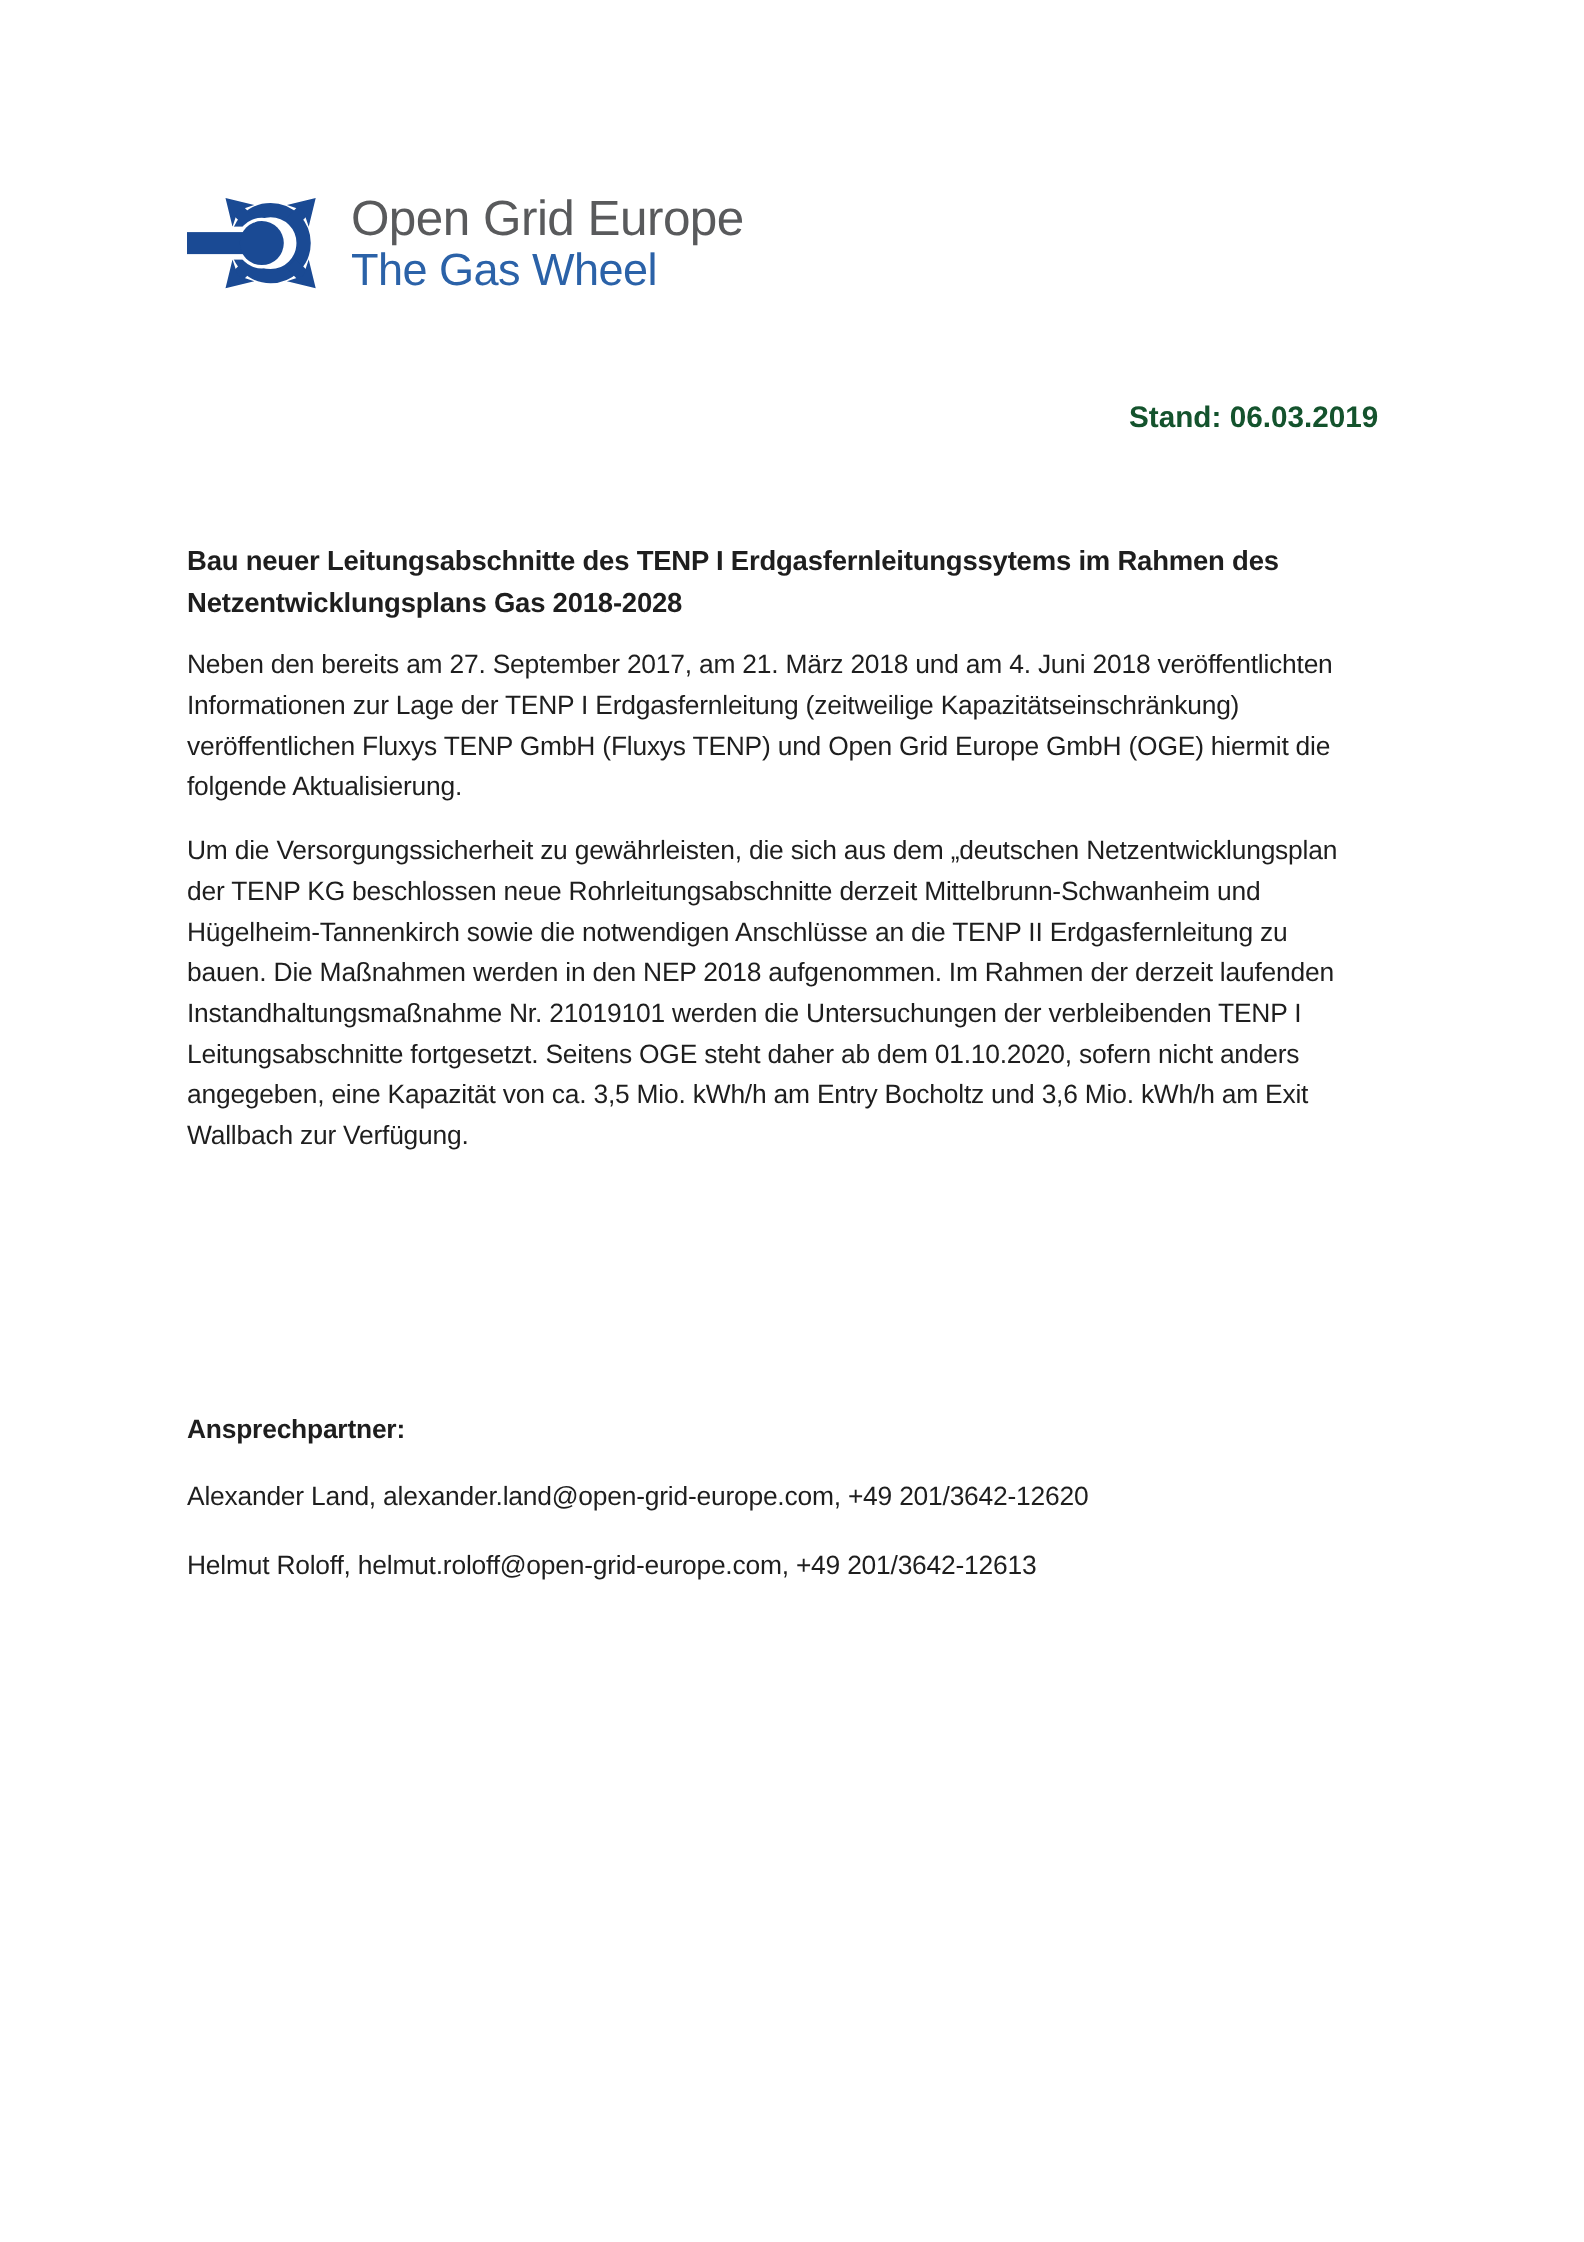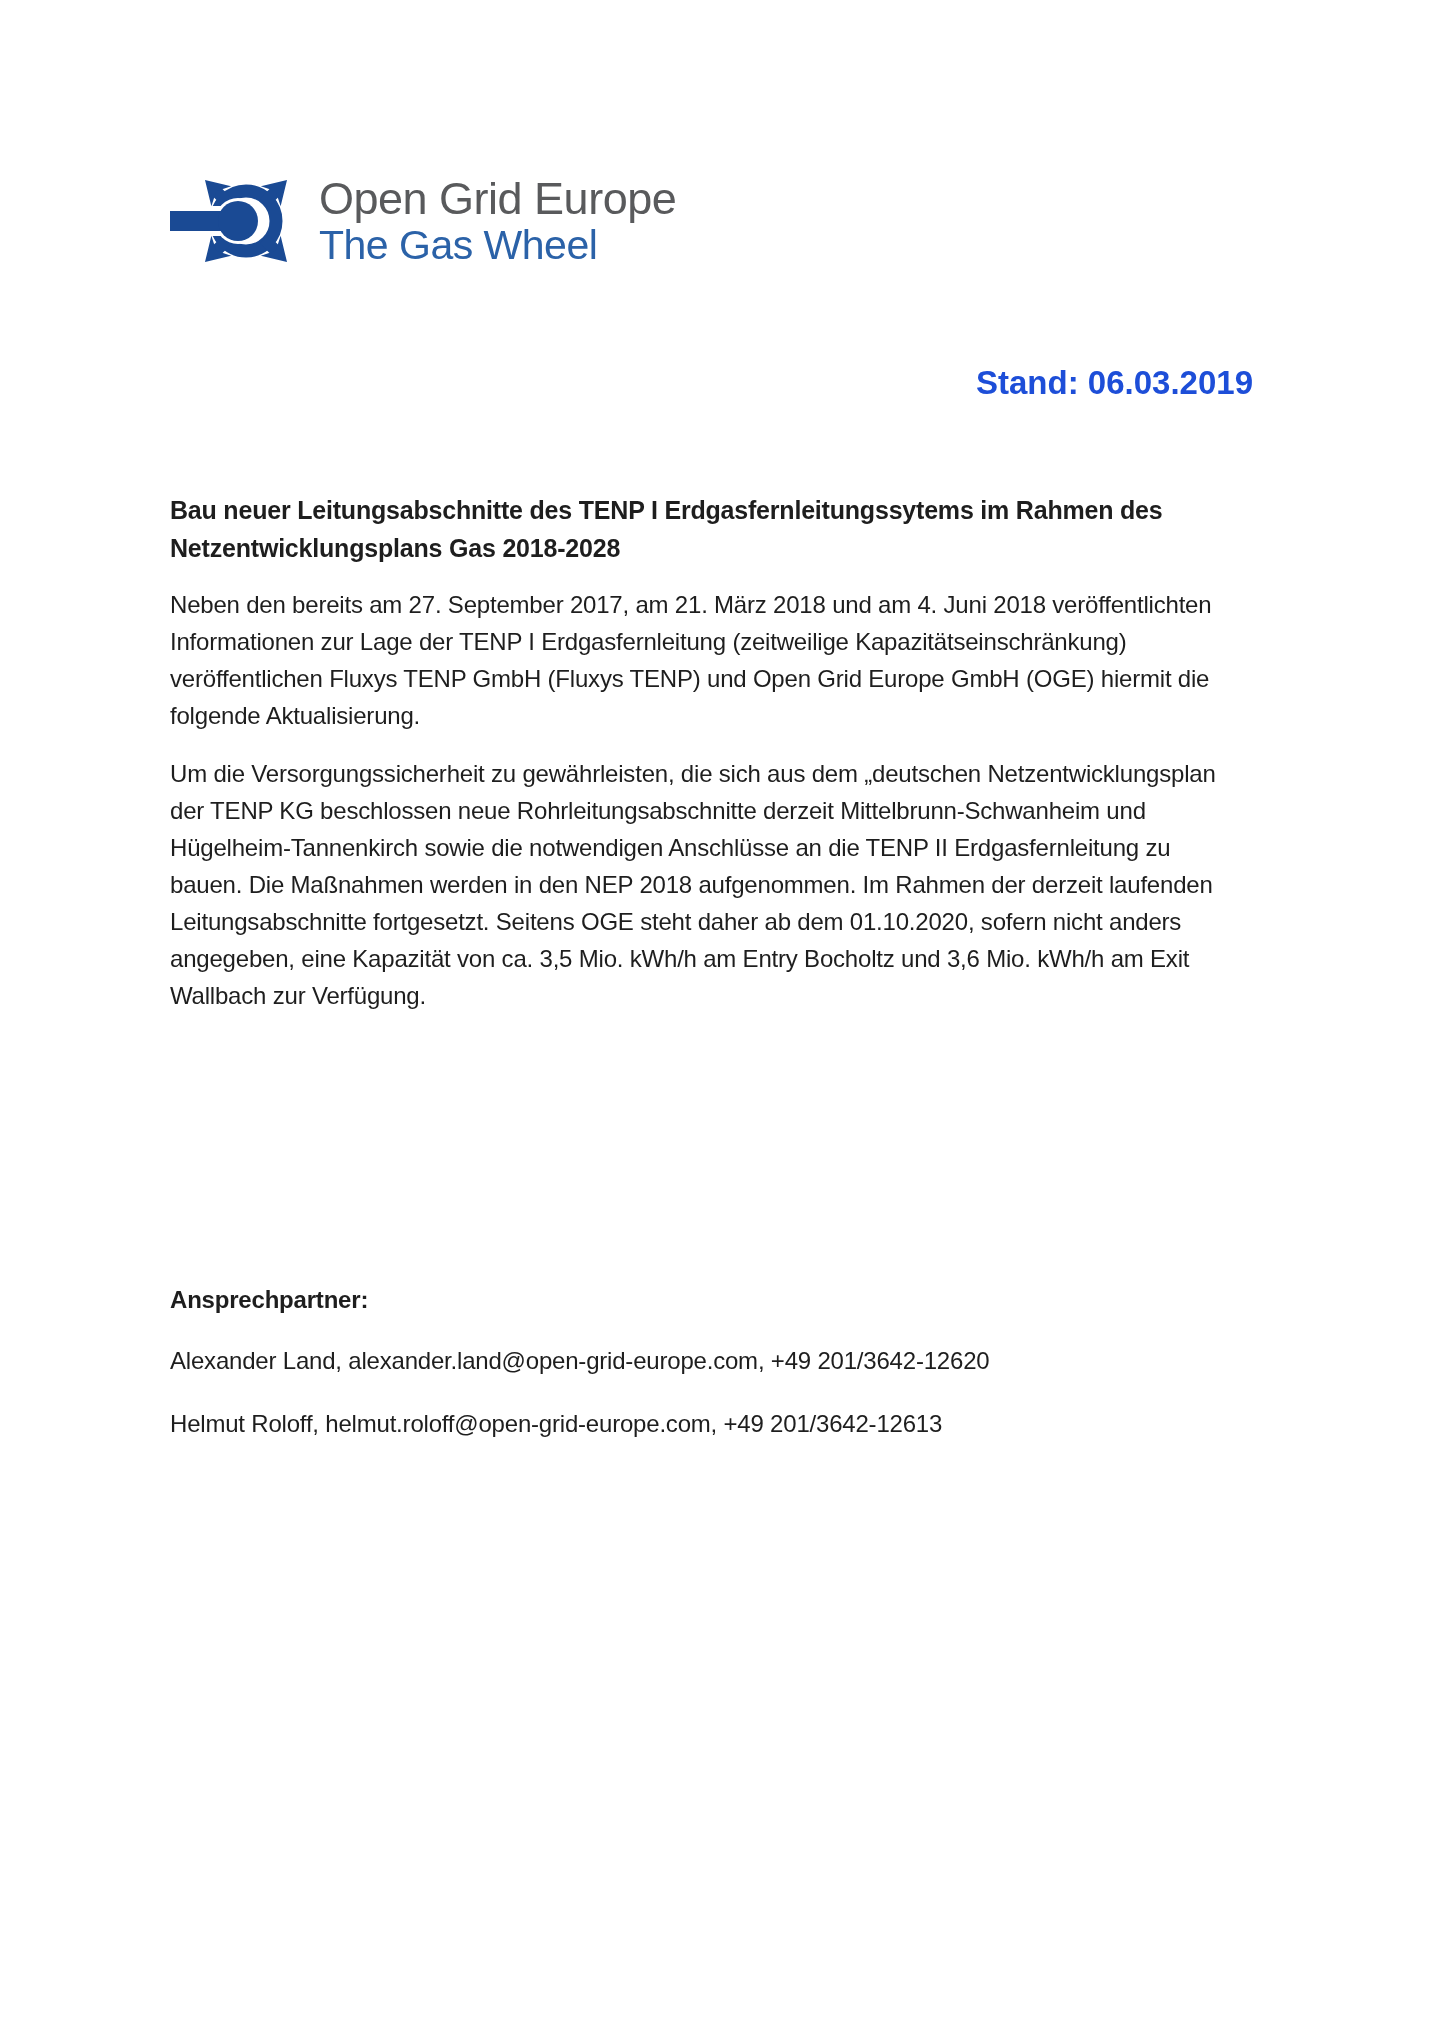--- a/index.html
+++ b/index.html
@@ -13,21 +13,21 @@
   }
   .abs { position:absolute; }
 
   
   .logo { top:170px; left:170px; display:flex; align-items:center; gap:7px; }
   .logo-text { display:flex; flex-direction:column; }
   .brand   { font-size:45px; line-height:1.02; color:#595a5c; letter-spacing:-0.5px; }
   .tagline { font-size:41px; line-height:1.0;  color:#2b62a8; letter-spacing:-0.5px; margin-top:4px; }
 
   
-  .stand { top:364px; right:187px; font-size:33px; font-weight:bold; color:#1d4ed8; white-space:nowrap; }
+  .stand { top:364px; right:187px; font-size:27px; font-weight:bold; color:#14532d; white-space:nowrap; }
 
   
   .doc-title { top:491px; left:170px; font-size:25px; font-weight:bold; line-height:38px; letter-spacing:-0.2px; }
   .doc-title div, .body-text div { white-space:nowrap; }
   .body-text { font-size:24px; line-height:37px; letter-spacing:-0.2px; }
   .para-1 { top:586px;  left:170px; }
   .para-2 { top:755px;  left:170px; }
   .para-3 { top:1120px; left:170px; }
 
   .contacts-heading { top:1281px; left:170px; font-size:24px; font-weight:bold; line-height:37px; letter-spacing:-0.2px; white-space:nowrap; }
@@ -88,20 +88,21 @@
       <div>Informationen zur Lage der TENP I Erdgasfernleitung (zeitweilige Kapazitätseinschränkung)</div>
       <div>veröffentlichen Fluxys TENP GmbH (Fluxys TENP) und Open Grid Europe GmbH (OGE) hiermit die</div>
       <div>folgende Aktualisierung.</div>
     </div>
 
   <div class="abs body-text para-2">
       <div>Um die Versorgungssicherheit zu gewährleisten, die sich aus dem „deutschen Netzentwicklungsplan</div>
       <div>der TENP KG beschlossen neue Rohrleitungsabschnitte derzeit Mittelbrunn-Schwanheim und</div>
       <div>Hügelheim-Tannenkirch sowie die notwendigen Anschlüsse an die TENP II Erdgasfernleitung zu</div>
       <div>bauen. Die Maßnahmen werden in den NEP 2018 aufgenommen. Im Rahmen der derzeit laufenden</div>
+      <div>Instandhaltungsmaßnahme Nr. 21019101 werden die Untersuchungen der verbleibenden TENP I</div>
       <div>Leitungsabschnitte fortgesetzt. Seitens OGE steht daher ab dem 01.10.2020, sofern nicht anders</div>
       <div>angegeben, eine Kapazität von ca. 3,5 Mio. kWh/h am Entry Bocholtz und 3,6 Mio. kWh/h am Exit</div>
       <div>Wallbach zur Verfügung.</div>
     </div>
 
 
   <div class="abs contacts-heading">Ansprechpartner:</div>
 
   <div class="abs contact contact-1">Alexander Land, alexander.land@open-grid-europe.com, +49 201/3642-12620</div>
 

